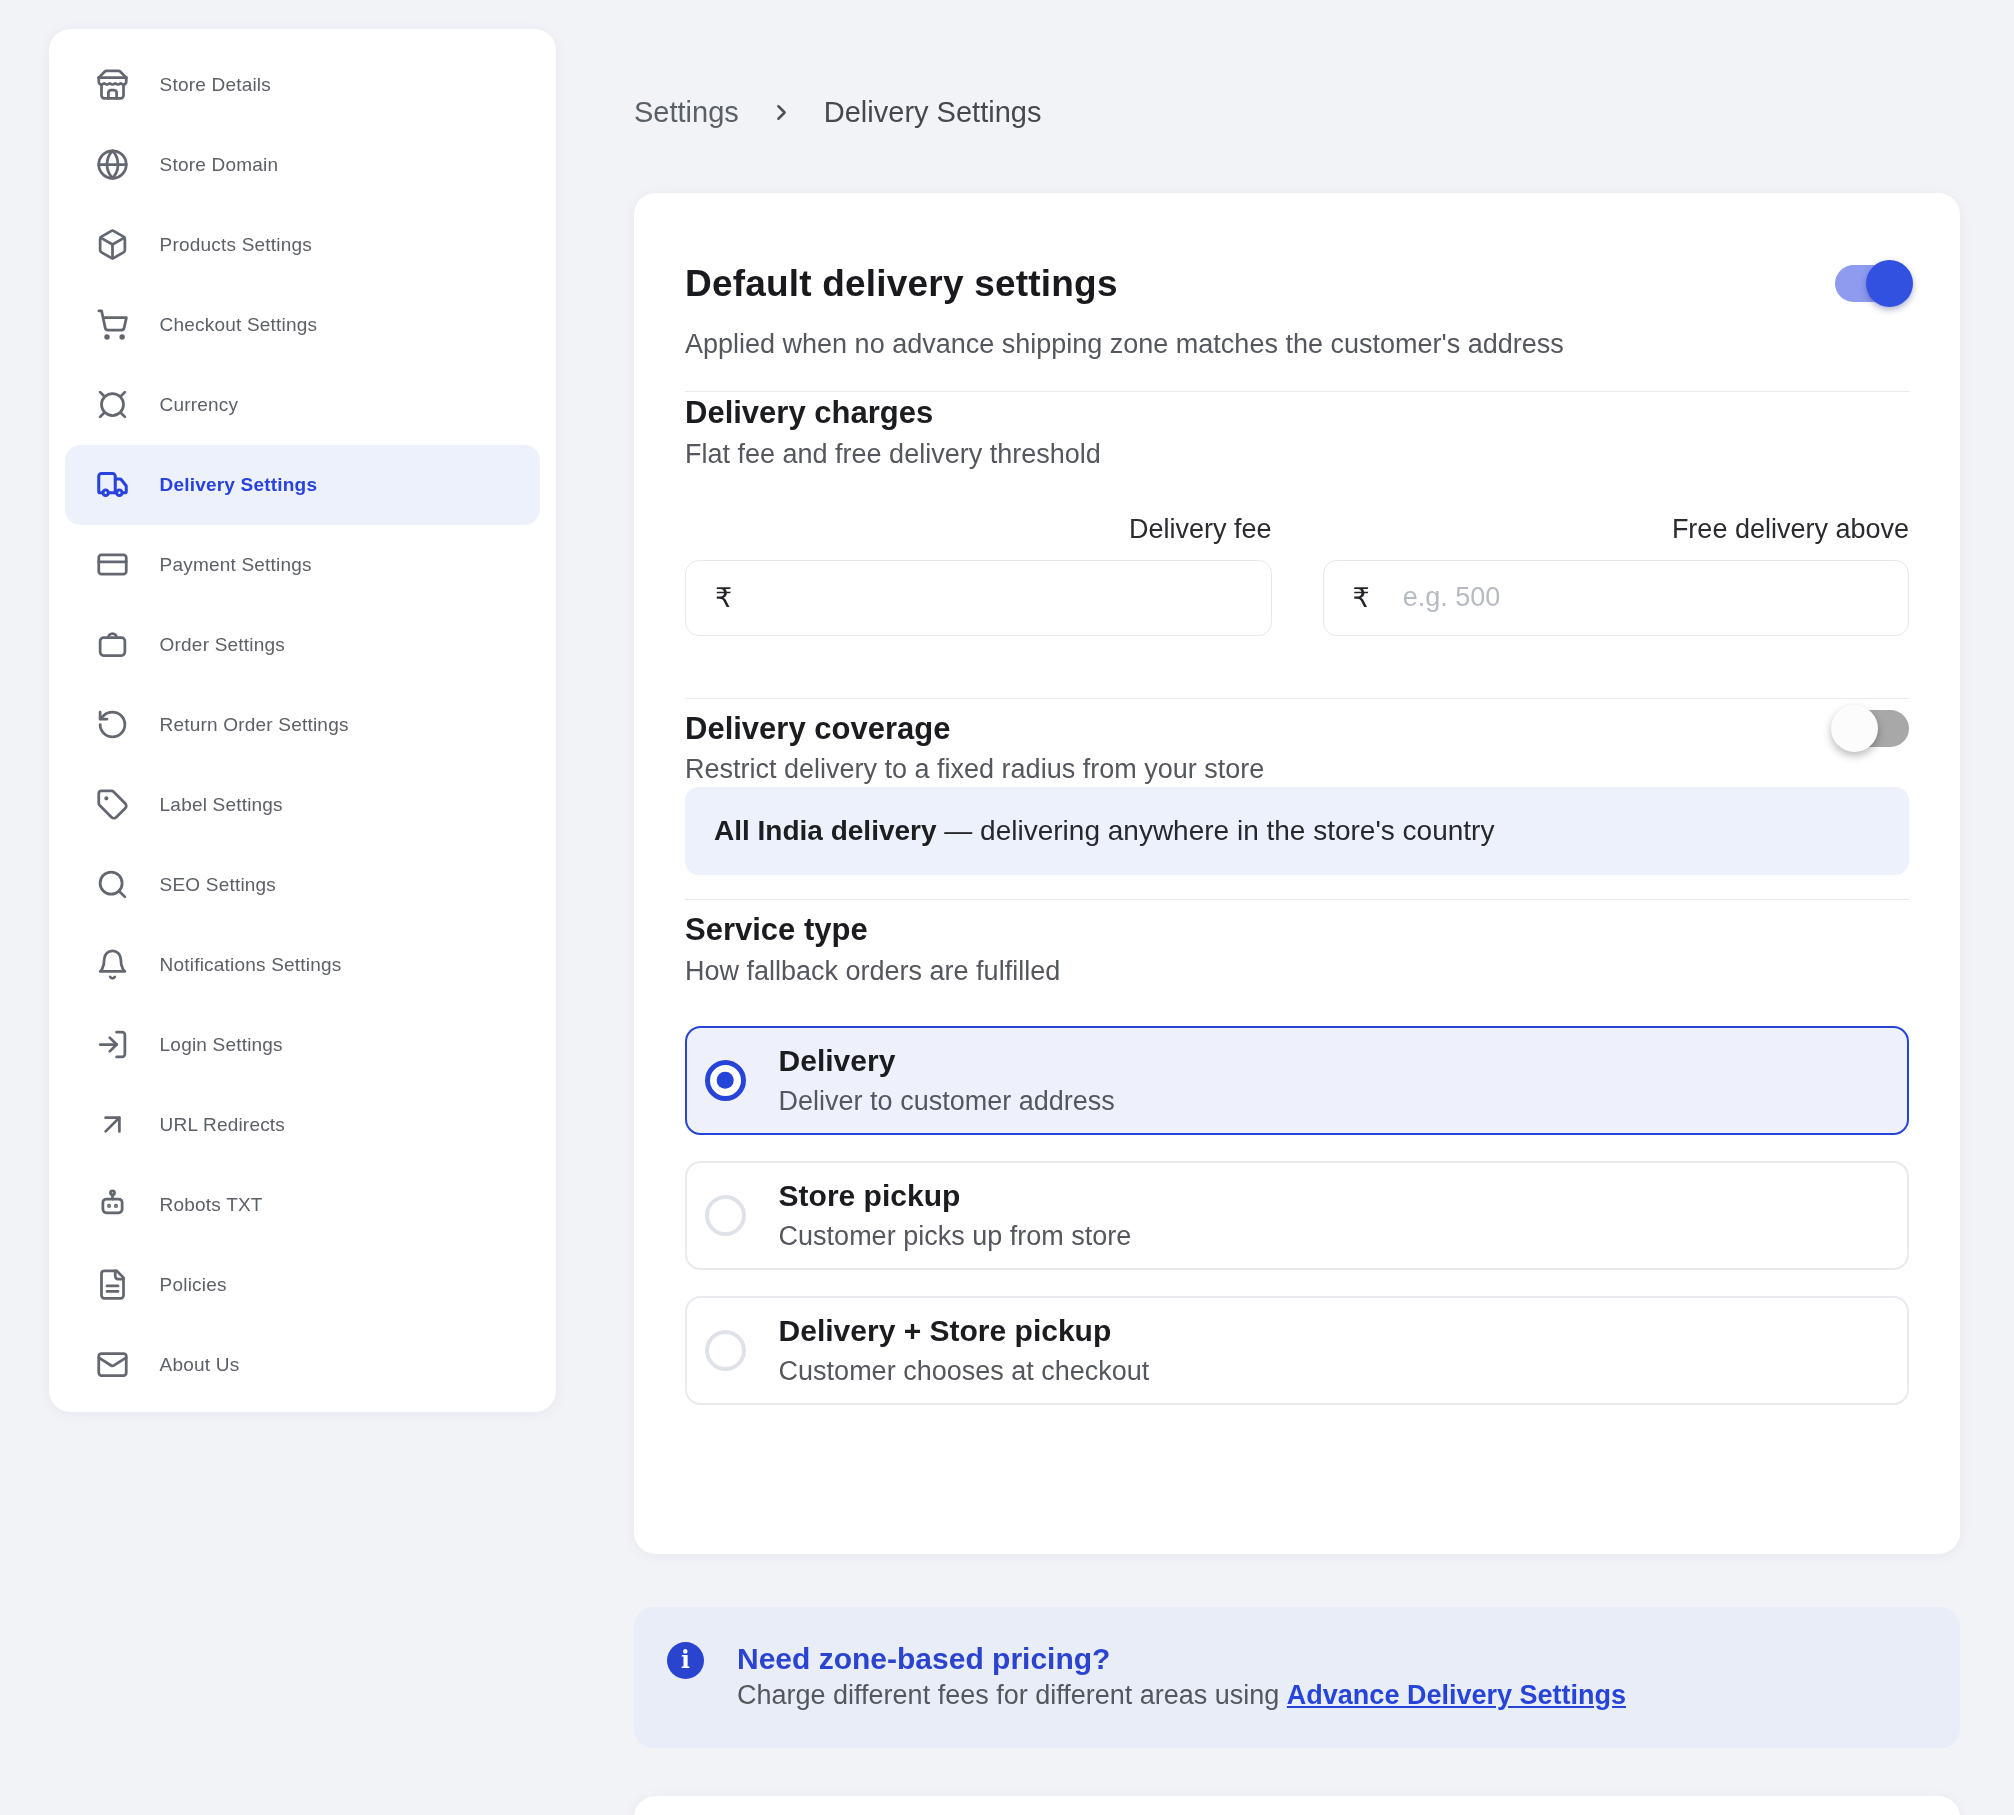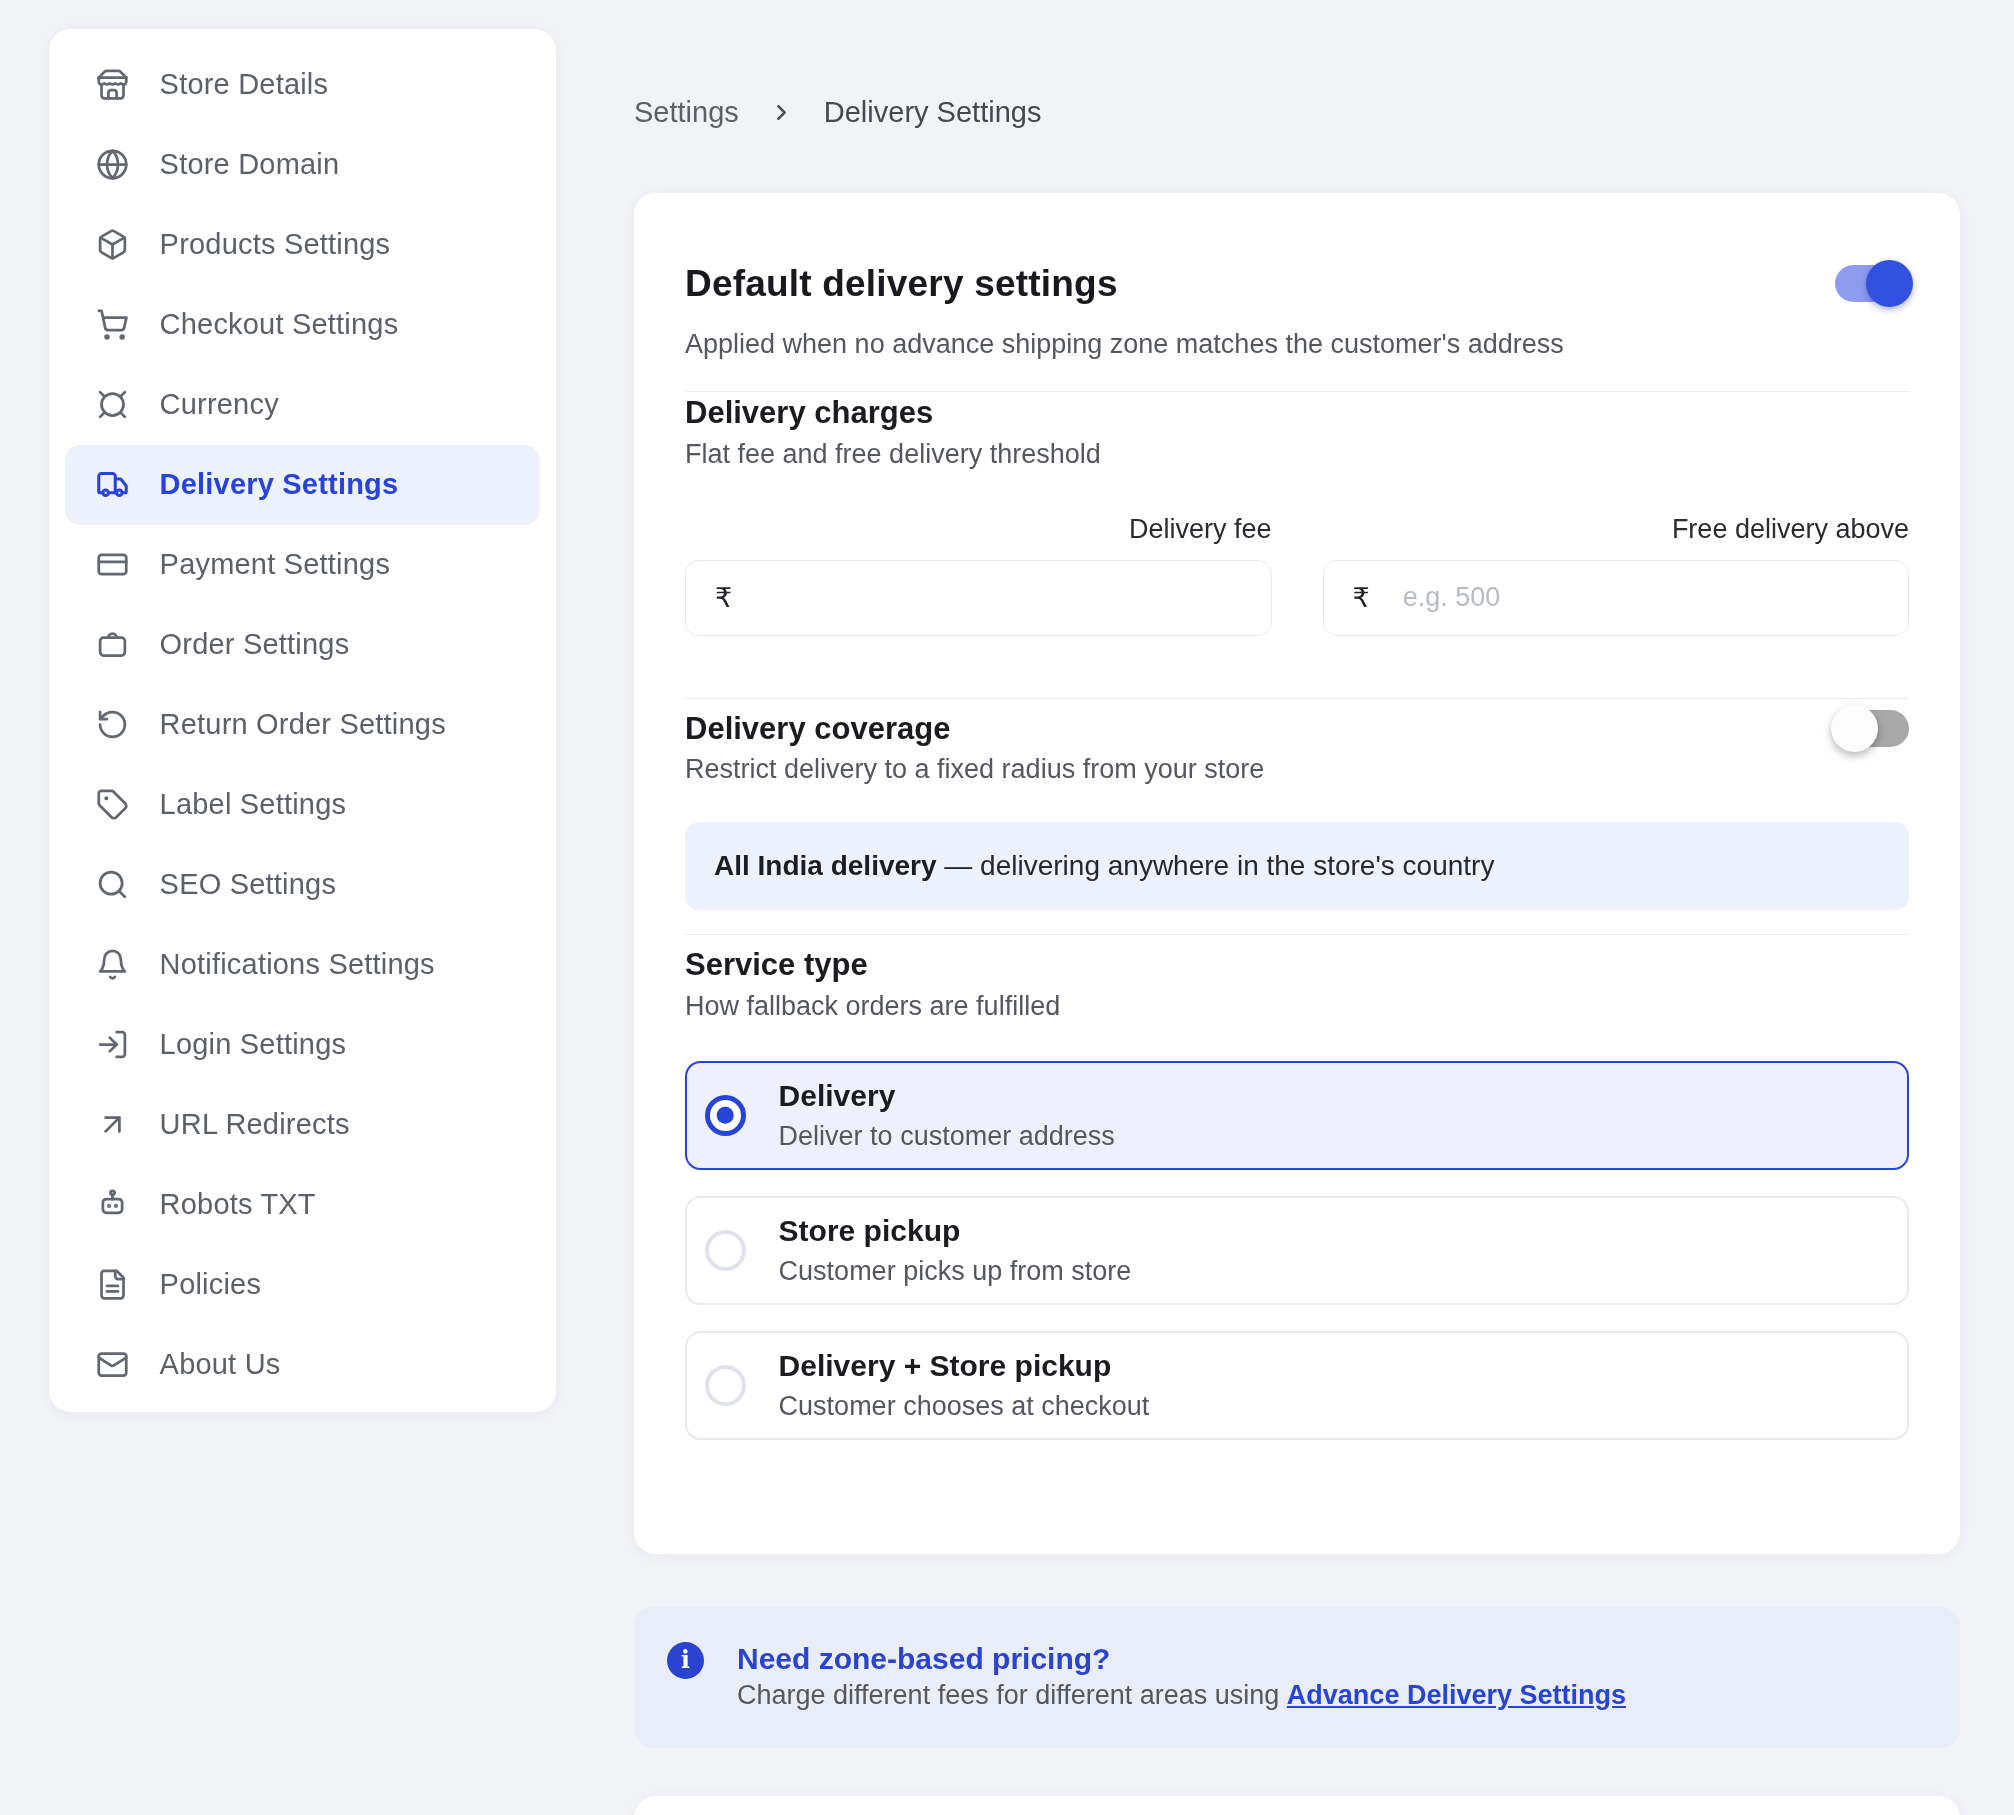--- a/index.html
+++ b/index.html
@@ -16,21 +16,21 @@
     background:#ffffff; border-radius:21.5px;
     box-shadow:0 2px 13.7px rgba(25,35,70,0.05);
     padding:15.6px 15.6px;
   }
   .side-item {
     height:80px; display:flex; align-items:center; gap:31px;
     padding-left:31px; border-radius:15.6px; cursor:pointer;
   }
   .side-item .icn { width:33px; height:33px; flex:none; stroke:#636870; fill:none;
     stroke-width:2; stroke-linecap:round; stroke-linejoin:round; }
-  .side-label { font-size:29px; color:#5c6067; letter-spacing:0.2px; }
+  .side-label { font-size:19px; color:#5c6067; letter-spacing:0.2px; }
   .side-item.active { background:#edf1fc; }
   .side-item.active .icn { stroke:#2742dd; stroke-width:2.2; }
   .side-item.active .side-label { color:#2742dd; font-weight:bold; }
   
   .main-col { position:absolute; left:634px; top:0; width:1326px; }
   .breadcrumb {
     margin-top:94px; height:37px; display:flex; align-items:center; gap:30px;
     font-size:29px; color:#5b6066;
   }
   .breadcrumb .crumb-current { color:#45484e; }
@@ -63,21 +63,21 @@
   .field { flex:1; }
   .field-label { font-size:27px; line-height:33px; color:#292b2f; }
   .input {
     margin-top:13.7px; height:76px; border:1.5px solid #e6e7eb; border-radius:13.7px;
     display:flex; align-items:center; padding-left:29px; background:#fff; cursor:text;
   }
   .input .prefix { font-size:27px; color:#222429; }
   .input .placeholder { font-size:27px; color:#b6bbc2; margin-left:33px; }
   
   .info-box {
-    margin-top:35px; height:88px; background:#edf1fb; border-radius:13.7px;
+    height:88px; background:#edf1fb; border-radius:13.7px;
     display:flex; align-items:center; padding:0 29px; font-size:28px; color:#26282d;
   }
   .info-box b { color:#1d1e22; margin-right:7.8px; }
   
   .option {
     display:flex; align-items:center; border-radius:15.6px; padding-left:17.6px;
     border:2px solid #e8eaee; background:#fff; height:109px; cursor:pointer;
   }
   .option.selected { border:2.9px solid #2744d9; background:#eef1fc; }
   .option + .option { margin-top:26px; }

